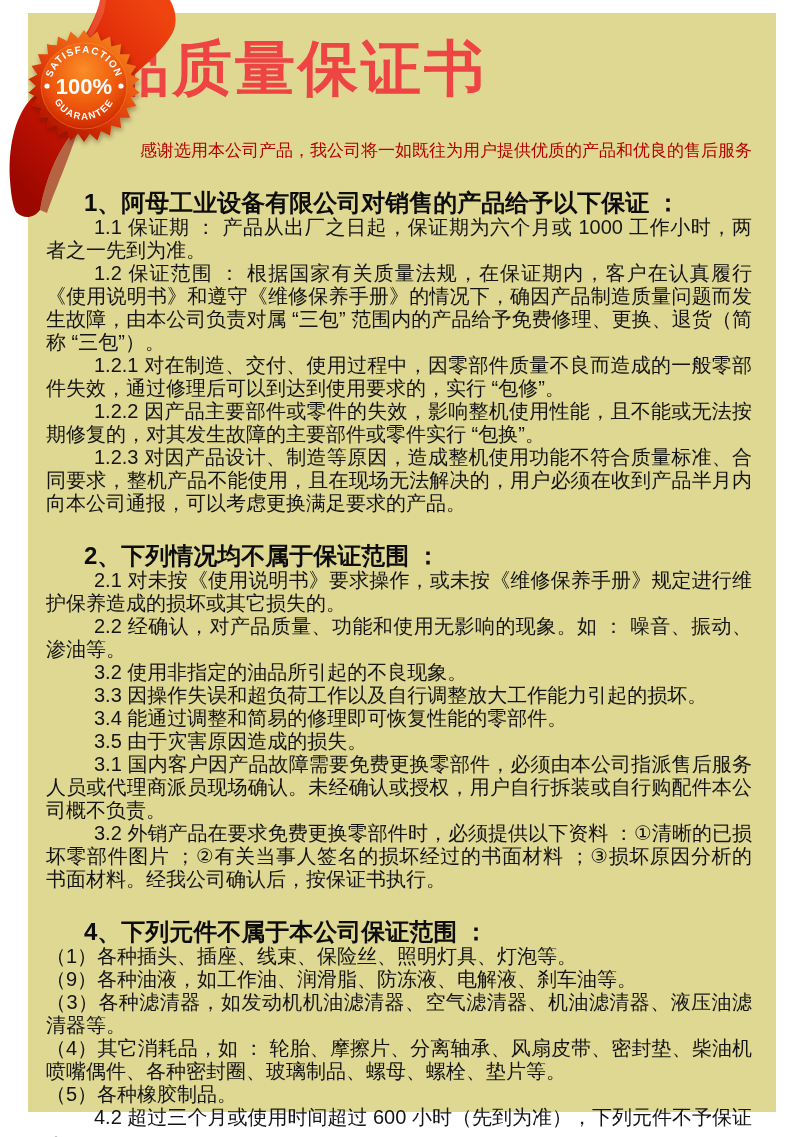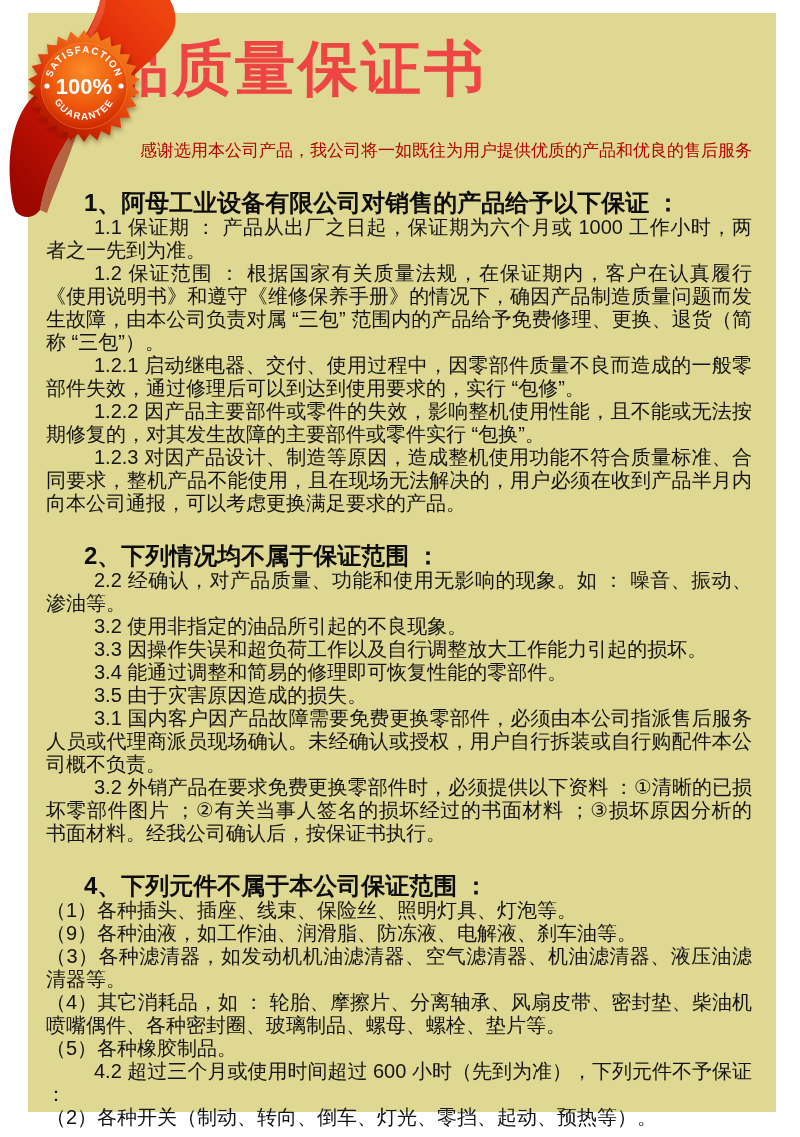--- a/index.html
+++ b/index.html
@@ -74,24 +74,25 @@
 
 <div class="panel"></div>
 
 <div class="content">
   <h1 class="doc-title">产品质量保证书</h1>
   <div class="doc-subtitle">感谢选用本公司产品，我公司将一如既往为用户提供优质的产品和优良的售后服务</div>
   <div id="sections">
       <h2 class="sec-h">1、阿母工业设备有限公司对销售的产品给予以下保证 ：</h2>
       <p class="para indent">1.1 保证期 ： 产品从出厂之日起，保证期为六个月或 1000 工作小时，两者之一先到为准。</p>
       <p class="para indent">1.2 保证范围 ： 根据国家有关质量法规，在保证期内，客户在认真履行《使用说明书》和遵守《维修保养手册》的情况下，确因产品制造质量问题而发生故障，由本公司负责对属 “三包” 范围内的产品给予免费修理、更换、退货（简称 “三包”）。</p>
-      <p class="para indent">1.2.1 启动继电器、交付、使用过程中，因零部件质量不良而造成的一般零部件失效，通过修理后可以到达到使用要求的，实行 “包修”。</p>
+      <p class="para indent">1.2.1 对在制造、交付、使用过程中，因零部件质量不良而造成的一般零部件失效，通过修理后可以到达到使用要求的，实行 “包修”。</p>
       <p class="para indent">1.2.2 因产品主要部件或零件的失效，影响整机使用性能，且不能或无法按期修复的，对其发生故障的主要部件或零件实行 “包换”。</p>
       <p class="para indent">1.2.3 对因产品设计、制造等原因，造成整机使用功能不符合质量标准、合同要求，整机产品不能使用，且在现场无法解决的，用户必须在收到产品半月内向本公司通报，可以考虑更换满足要求的产品。</p>
       <h2 class="sec-h">2、下列情况均不属于保证范围 ：</h2>
+      <p class="para indent">2.1 对未按《使用说明书》要求操作，或未按《维修保养手册》规定进行维护保养造成的损坏或其它损失的。</p>
       <p class="para indent">2.2 经确认，对产品质量、功能和使用无影响的现象。如 ： 噪音、振动、渗油等。</p>
       <p class="para indent">3.2 使用非指定的油品所引起的不良现象。</p>
       <p class="para indent">3.3 因操作失误和超负荷工作以及自行调整放大工作能力引起的损坏。</p>
       <p class="para indent">3.4 能通过调整和简易的修理即可恢复性能的零部件。</p>
       <p class="para indent">3.5  由于灾害原因造成的损失。</p>
       <p class="para indent">3.1 国内客户因产品故障需要免费更换零部件，必须由本公司指派售后服务人员或代理商派员现场确认。未经确认或授权，用户自行拆装或自行购配件本公司概不负责。</p>
       <p class="para indent">3.2 外销产品在要求免费更换零部件时，必须提供以下资料 ：①清晰的已损坏零部件图片 ；②有关当事人签名的损坏经过的书面材料 ；③损坏原因分析的书面材料。经我公司确认后，按保证书执行。</p>
       <h2 class="sec-h">4、下列元件不属于本公司保证范围 ：</h2>
       <p class="para">（1）各种插头、插座、线束、保险丝、照明灯具、灯泡等。</p>
       <p class="para">（9）各种油液，如工作油、润滑脂、防冻液、电解液、刹车油等。</p>

